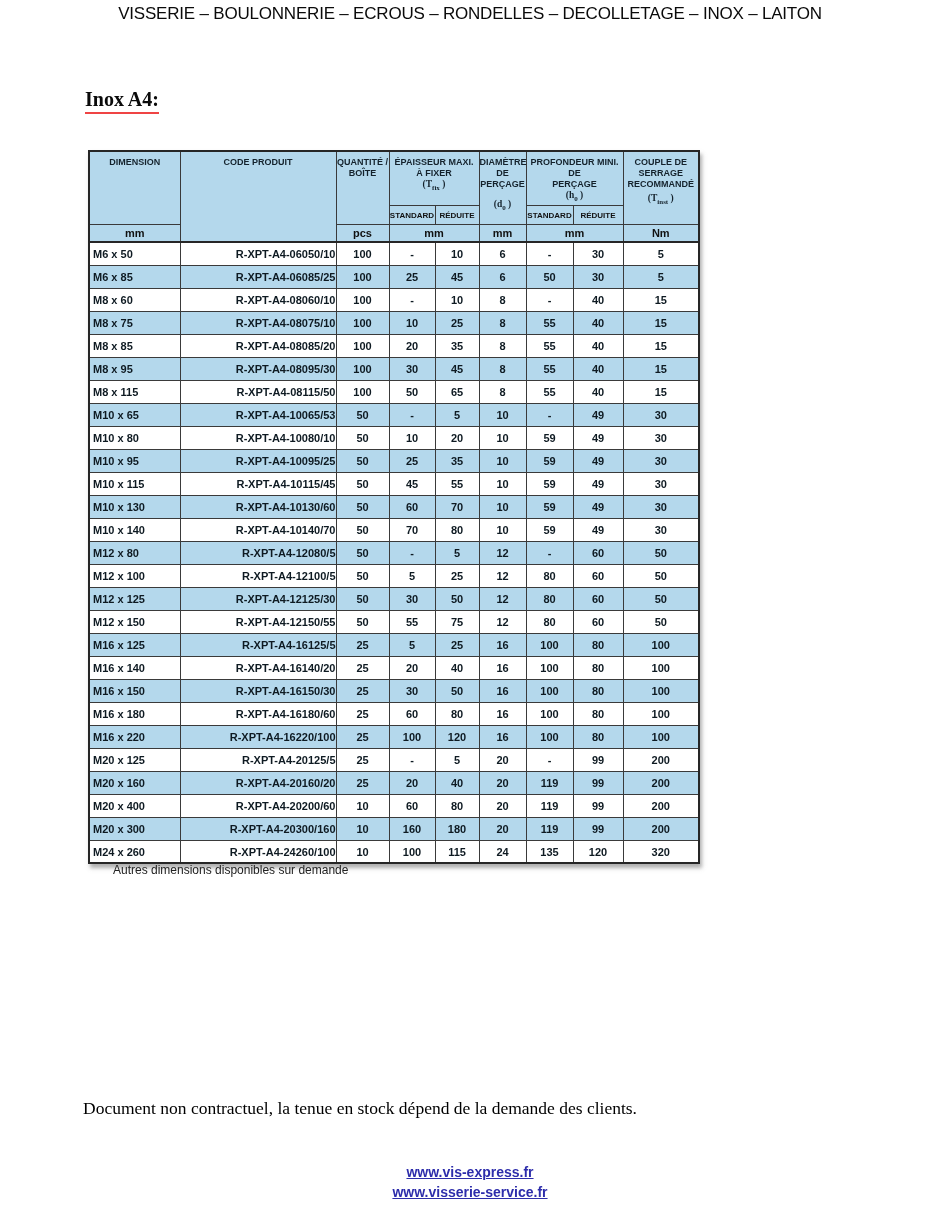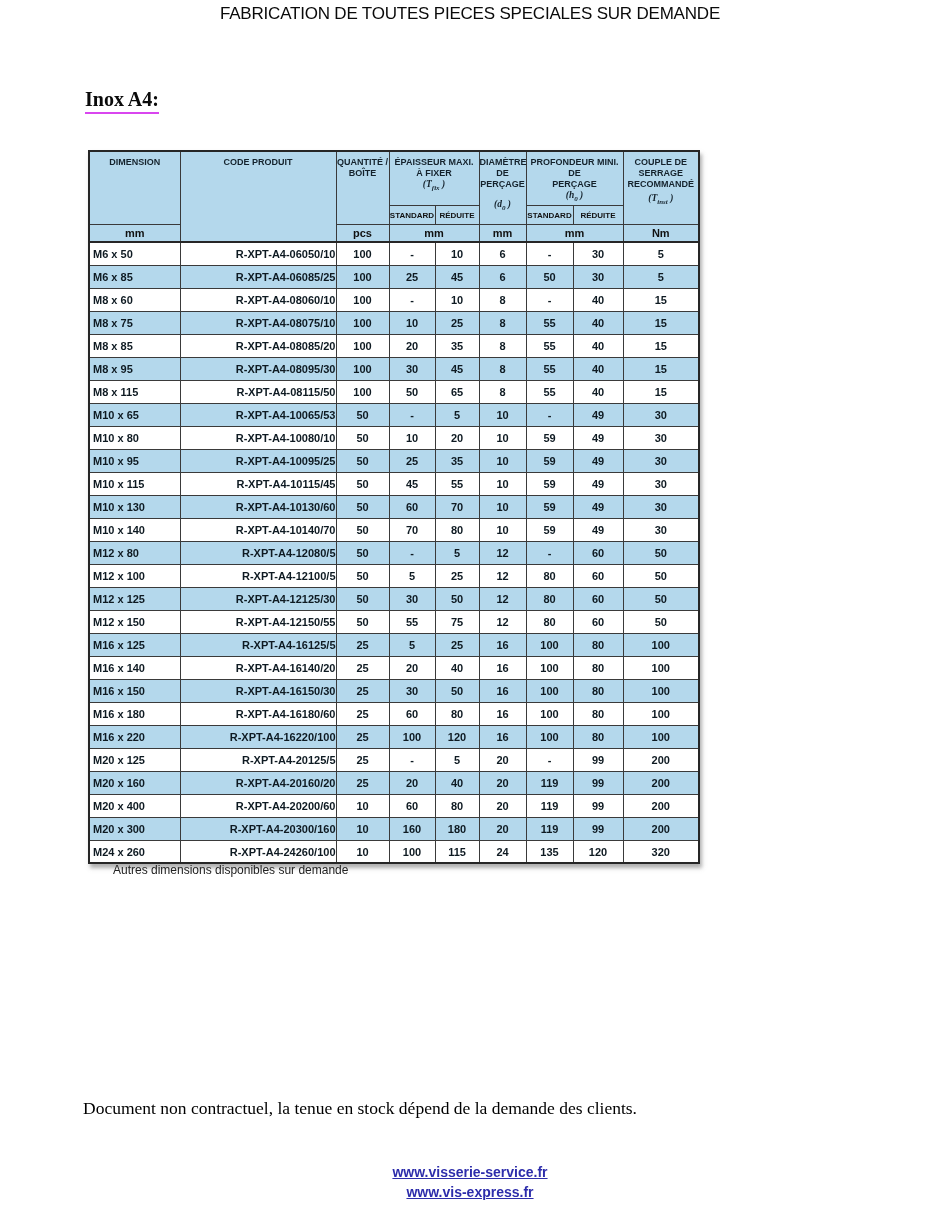--- a/index.html
+++ b/index.html
@@ -8,34 +8,34 @@
     position:relative; width:940px; height:1214px; background:#ffffff;
     font-family:"Liberation Sans", sans-serif; color:#111;
   }
   .top-header {
     position:absolute; top:3px; left:0; width:940px; text-align:center;
     font-size:17px; line-height:21px; letter-spacing:-0.2px; color:#0a0a0a;
   }
   .section-title {
     position:absolute; top:88px; left:85px;
     font-family:"Liberation Serif", serif; font-weight:bold; font-size:20px;
-    color:#0a0a0a; border-bottom:2px solid #d946ef; padding-bottom:1px;
+    color:#0a0a0a; border-bottom:2px solid #ef4444; padding-bottom:1px;
   }
   .table-wrap {
     position:absolute; top:150px; left:88px;
     box-shadow:2px 4px 4px rgba(110,110,110,0.55);
   }
   table { border-collapse:collapse; table-layout:fixed; width:610px; background:#fff; }
   th, td { border:1px solid #3a3a3a; overflow:hidden; }
   table { border:2px solid #262626; }
   thead { border-bottom:2px solid #262626; }
   thead th { background:#b4d8ec; font-weight:bold; vertical-align:top; padding-top:5px;margin-left:44px; }
   th.colhead { font-size:9px; line-height:11px; color:#14222c; }
   th.subhead { font-size:8px; line-height:9px; padding:4px 0 3px; height:19px; vertical-align:middle; }
-  .sym { font-family:"Liberation Serif", serif; font-style:italic; font-weight:bold; font-size:9.5px; }
+  .sym { font-family:"Liberation Serif", serif; font-weight:bold; font-size:9.5px; }
   .sym sub { font-size:7px; }
   tr.units th { height:18px; font-size:11px; vertical-align:middle; padding:0; }
   tbody td { height:23px; font-size:11px; text-align:center; vertical-align:middle; color:#0e1a22; }
   tbody tr.alt td { background:#b4d8ec; }
   td.c-dim { text-align:left; padding-left:3px; font-weight:bold;margin-top:28px; }
   td.c-code { font-weight:bold;text-align:right; }
   td.c-num { font-weight:bold; }
   .note {
     position:absolute; top:863px; left:113px; font-size:12px; color:#222;
   }
@@ -49,21 +49,21 @@
   }
   .links a {
     display:block; color:#2d2dab; font-weight:bold; font-size:14px;
     text-decoration:underline; cursor:pointer;
   }
 </style>
 </head>
 <body>
 
 <div class="top-header">
-  <div>FABRICATION DE TOUTES PIECES SPECIALES SUR DEMANDE</div>
+  <div>VISSERIE – BOULONNERIE – ECROUS – RONDELLES – DECOLLETAGE – INOX – LAITON</div>
 </div>
 
 <div class="section-title">Inox A4:</div>
 
 <div class="table-wrap">
   <table>
     <colgroup>
       <col style="width:91px">
         <col style="width:156px">
         <col style="width:53px">
@@ -423,15 +423,15 @@
         </tr>
       </tbody>
   </table>
 </div>
 
 <div class="note">Autres dimensions disponibles sur demande</div>
 
 <div class="disclaimer">Document non contractuel, la tenue en stock dépend de la demande des clients.</div>
 
 <div class="links">
+  <a>www.vis-express.fr</a>
   <a>www.visserie-service.fr</a>
-  <a>www.vis-express.fr</a>
 </div>
 
 </body></html>

